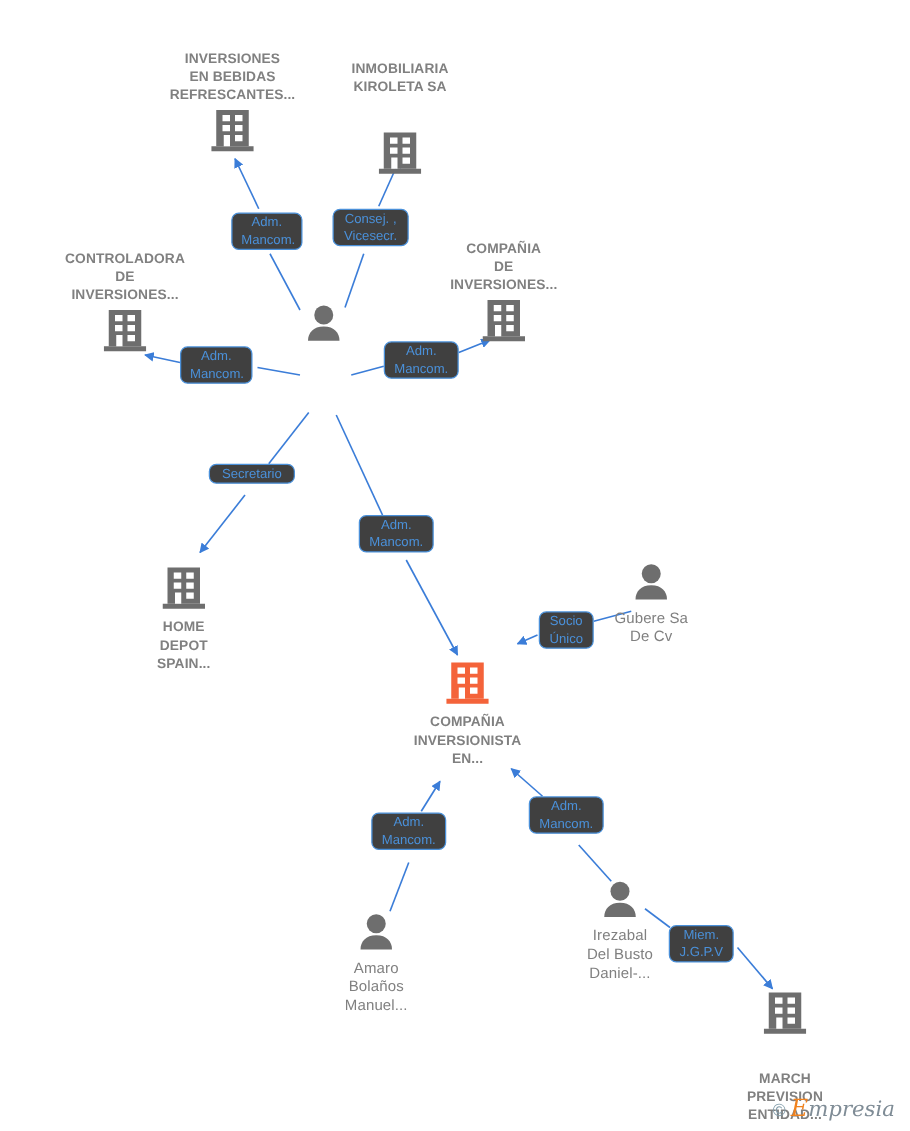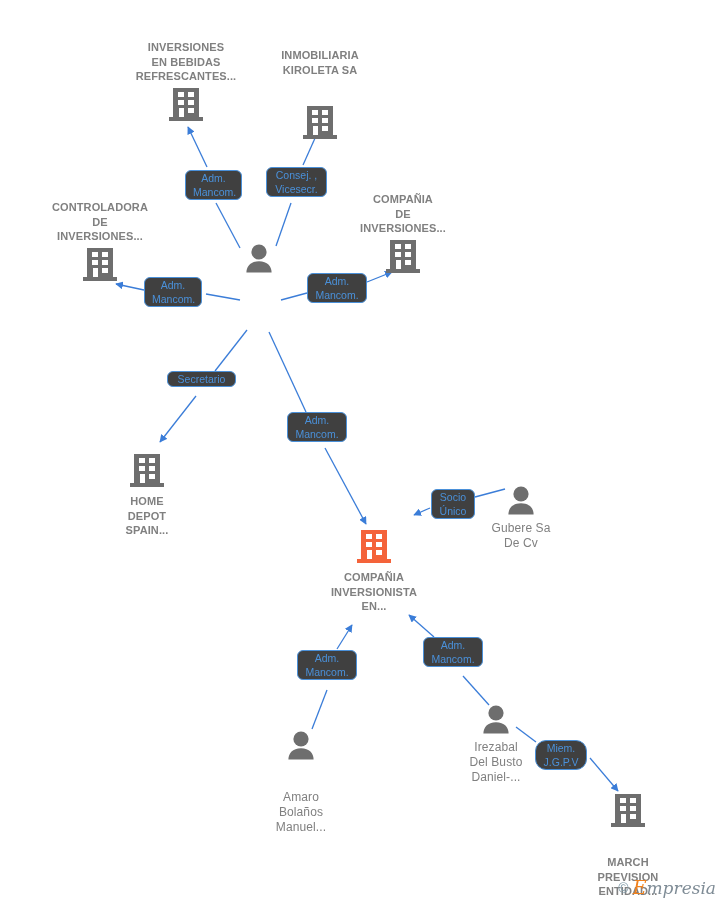--- a/index.html
+++ b/index.html
@@ -209,32 +209,32 @@
           <rect x="19" y="22" width="6" height="5"></rect>
           <rect x="10" y="22" width="5" height="9"></rect>
         </g>
       </svg>
     </span>
     <div class="label below">COMPAÑIA
 INVERSIONISTA
 EN...</div>
   </div>
 
-  <div class="node person" style="left:482px;top:485px;width:78px;">
+  <div class="node person" style="left:482px;top:450px;width:78px;">
     <span class="icon">
       <svg width="34" height="30" viewBox="0 0 34 30">
         <circle cx="17" cy="9" r="7.6" fill="#6e6e6e"></circle>
         <path d="M17 18.2 C 8.6 18.2 4.4 23.2 4.4 29.6 L 29.6 29.6 C 29.6 23.2 25.4 18.2 17 18.2 Z" fill="#6e6e6e"></path>
       </svg>
     </span>
     <div class="label below">Gubere Sa
 De Cv</div>
   </div>
 
-  <div class="node person" style="left:262px;top:730px;width:78px;gap:24px;">
+  <div class="node person" style="left:262px;top:730px;width:78px;">
     <span class="icon">
       <svg width="34" height="30" viewBox="0 0 34 30">
         <circle cx="17" cy="9" r="7.6" fill="#6e6e6e"></circle>
         <path d="M17 18.2 C 8.6 18.2 4.4 23.2 4.4 29.6 L 29.6 29.6 C 29.6 23.2 25.4 18.2 17 18.2 Z" fill="#6e6e6e"></path>
       </svg>
     </span>
     <div class="label below">Amaro
 Bolaños
 Manuel...</div>
   </div>
@@ -290,21 +290,21 @@
 
   <div class="badge" style="left:431px;top:489px;width:44px;">Socio
 Único</div>
 
   <div class="badge" style="left:297px;top:650px;width:60px;">Adm.
 Mancom.</div>
 
   <div class="badge" style="left:423px;top:637px;width:60px;">Adm.
 Mancom.</div>
 
-  <div class="badge" style="left:535px;top:740px;width:52px;border-radius:11px;">Miem.
+  <div class="badge" style="left:535px;top:740px;width:52px;">Miem.
 J.G.P.V</div>
 
   <div id="watermark">
     <span class="c">©</span>
     <span class="w"><span class="e">E</span><span>mpresia</span></span>
   </div>
 
 </div>
 
 </body></html>

